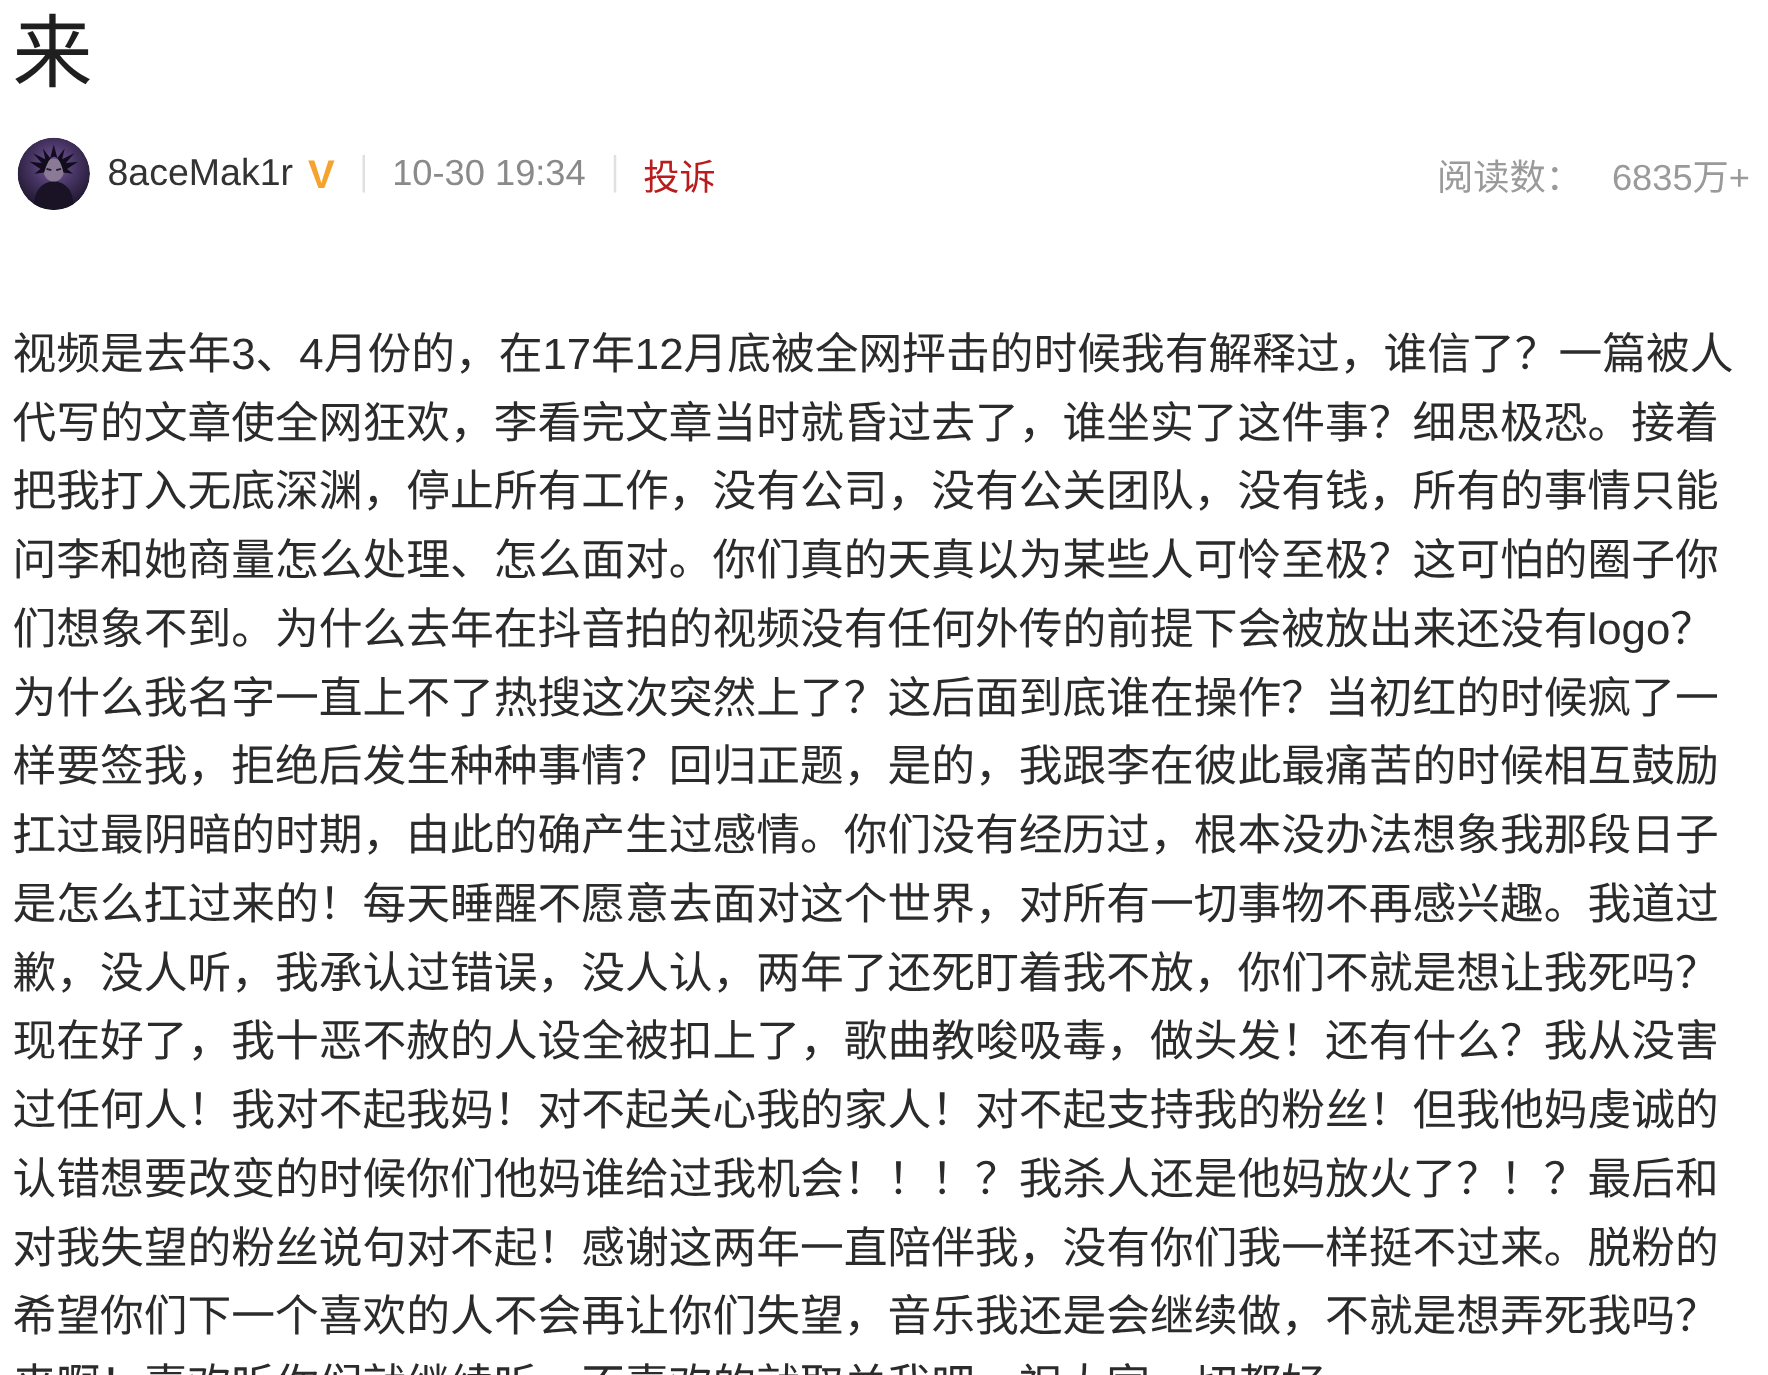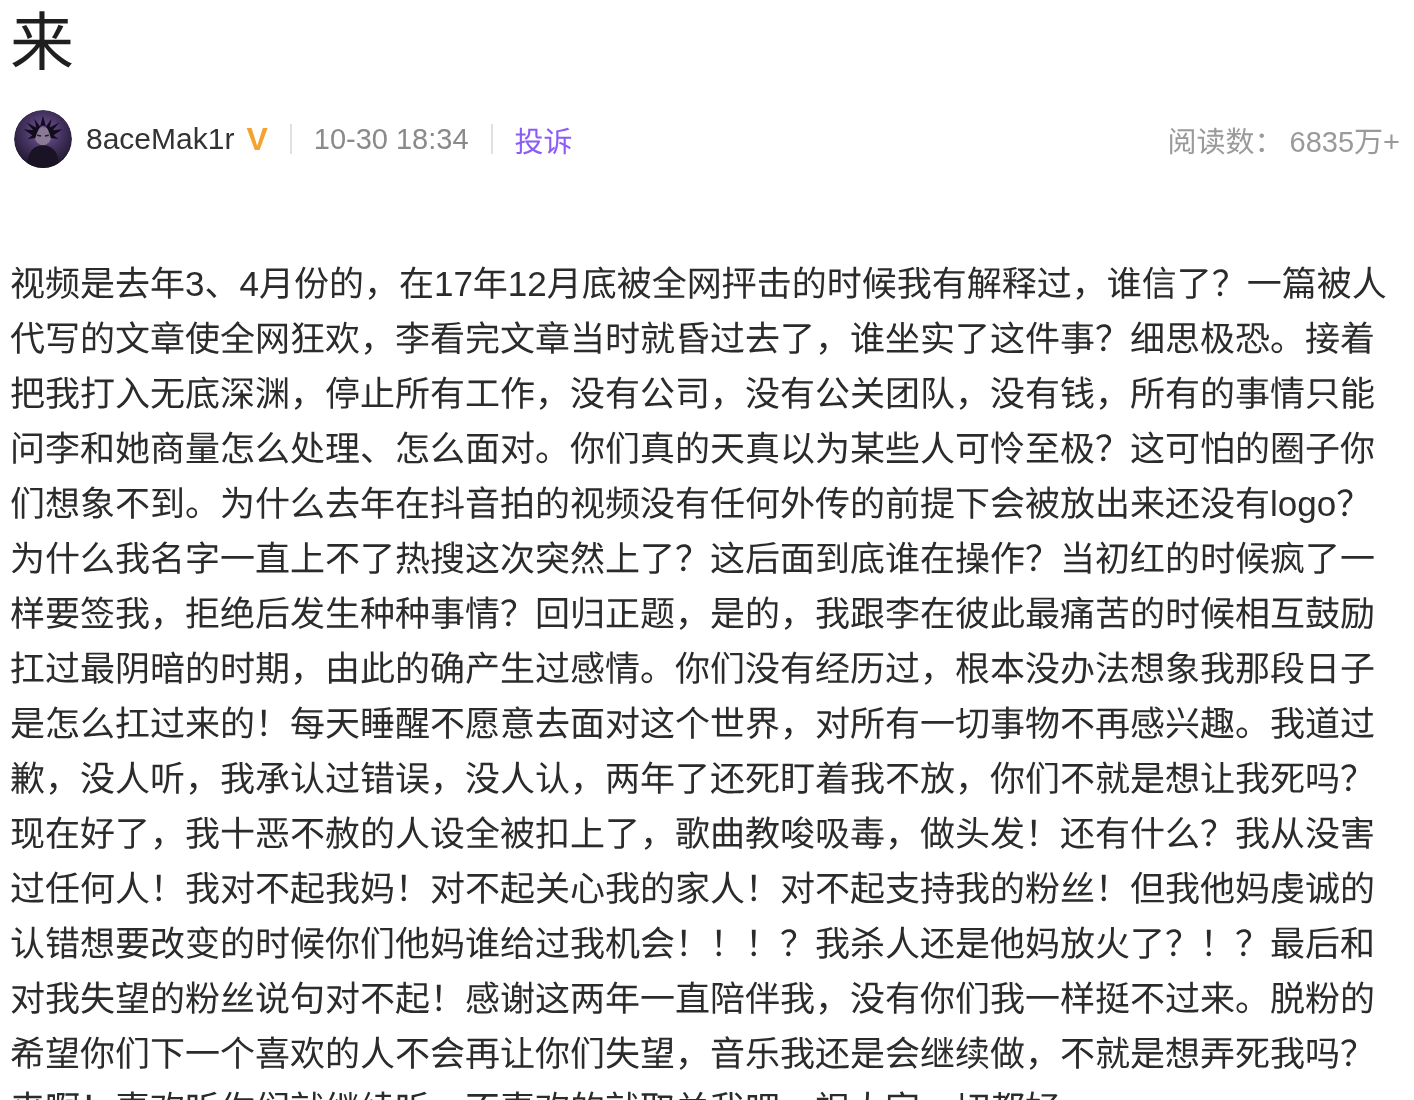--- a/index.html
+++ b/index.html
@@ -59,31 +59,31 @@
     background: #e0e0e0;
     margin: 0 22px;
     flex: 0 0 auto;
   }
   .timestamp {
     font-size: 29px;
     color: #8a8a8a;
   }
   .report-link {
     font-size: 29px;
-    color: #8b5cf6;
+    color: #b91c1c;
     cursor: pointer;
     text-decoration: none;
   }
   .read-count {
     margin-left: auto;
     font-size: 29px;
     color: #9a9a9a;
     white-space: nowrap;
   }
-  .read-count .read-value { margin-left: 6px; }
+  .read-count .read-value { margin-left: 24px; }
   .post-body {
     margin: 86px 10px 0 10px;
     width: 1394px;
     font-size: 35px;
     line-height: 55px;
     color: #2b2b2b;
     text-align: left;
     word-break: break-all;
   }
 </style>
@@ -112,21 +112,21 @@
         <path d="M24 26 L28 27 M32 27 L36 26" stroke="#241a33" stroke-width="1.6" fill="none"></path>
       </svg>
     </div>
 
     <span class="author-name">8aceMak1r</span>
 
     <span class="verified-badge">V</span>
 
     <span class="v-divider"></span>
 
-    <span class="timestamp">10-30 18:34</span>
+    <span class="timestamp">10-30 19:34</span>
 
     <span class="v-divider"></span>
 
     <a class="report-link">投诉</a>
 
     <span class="read-count">
       <span>阅读数：</span><span class="read-value">6835万+</span>
     </span>
 
   </div>

